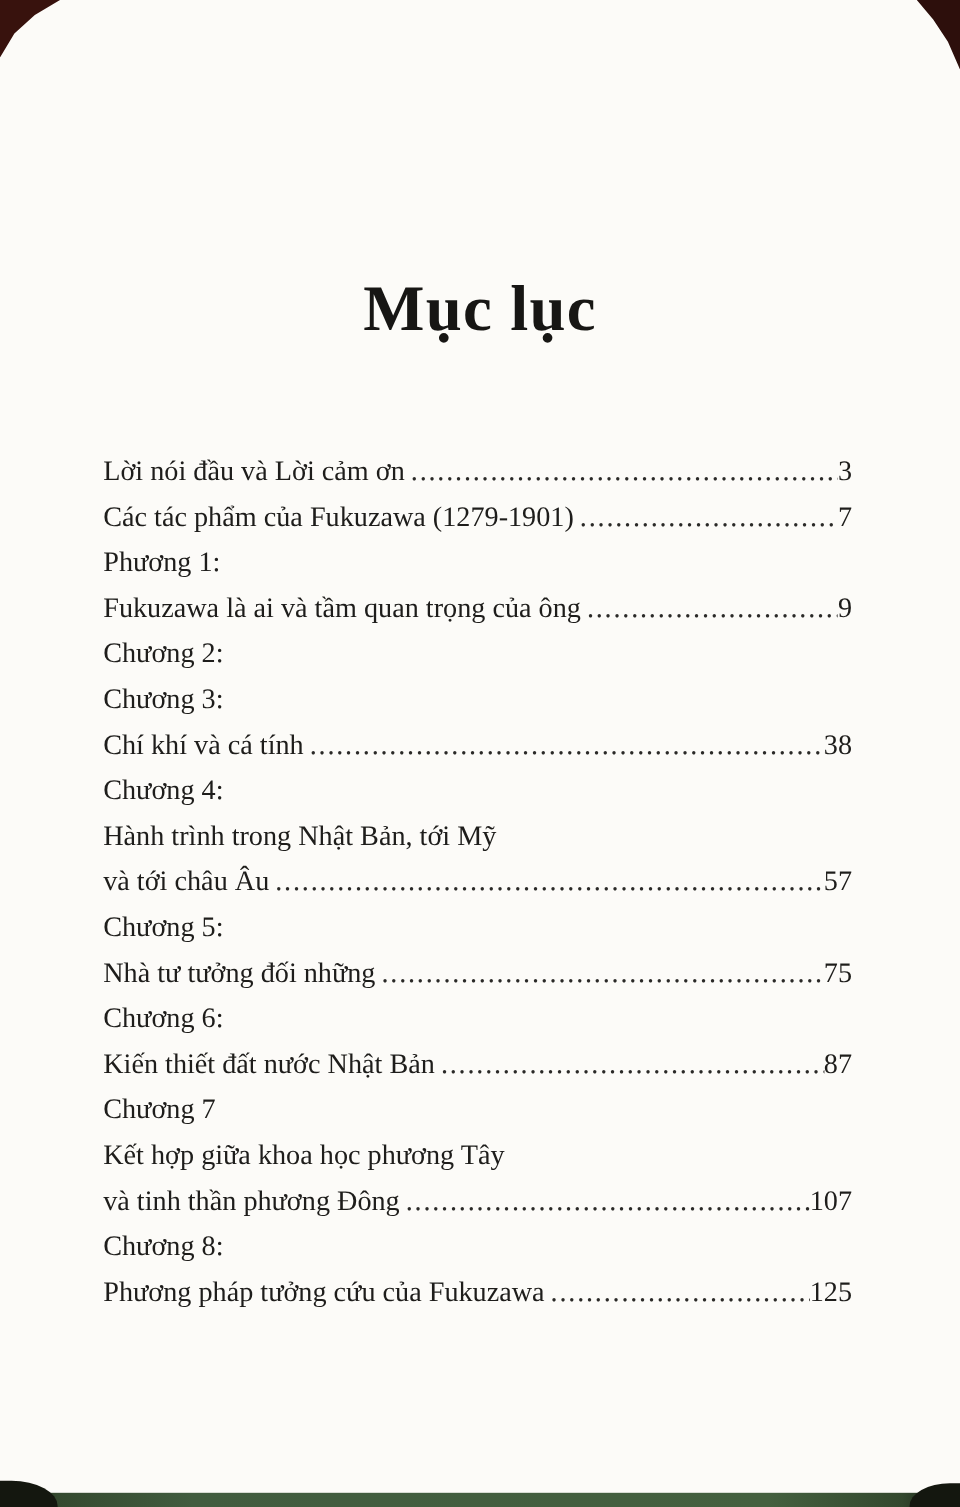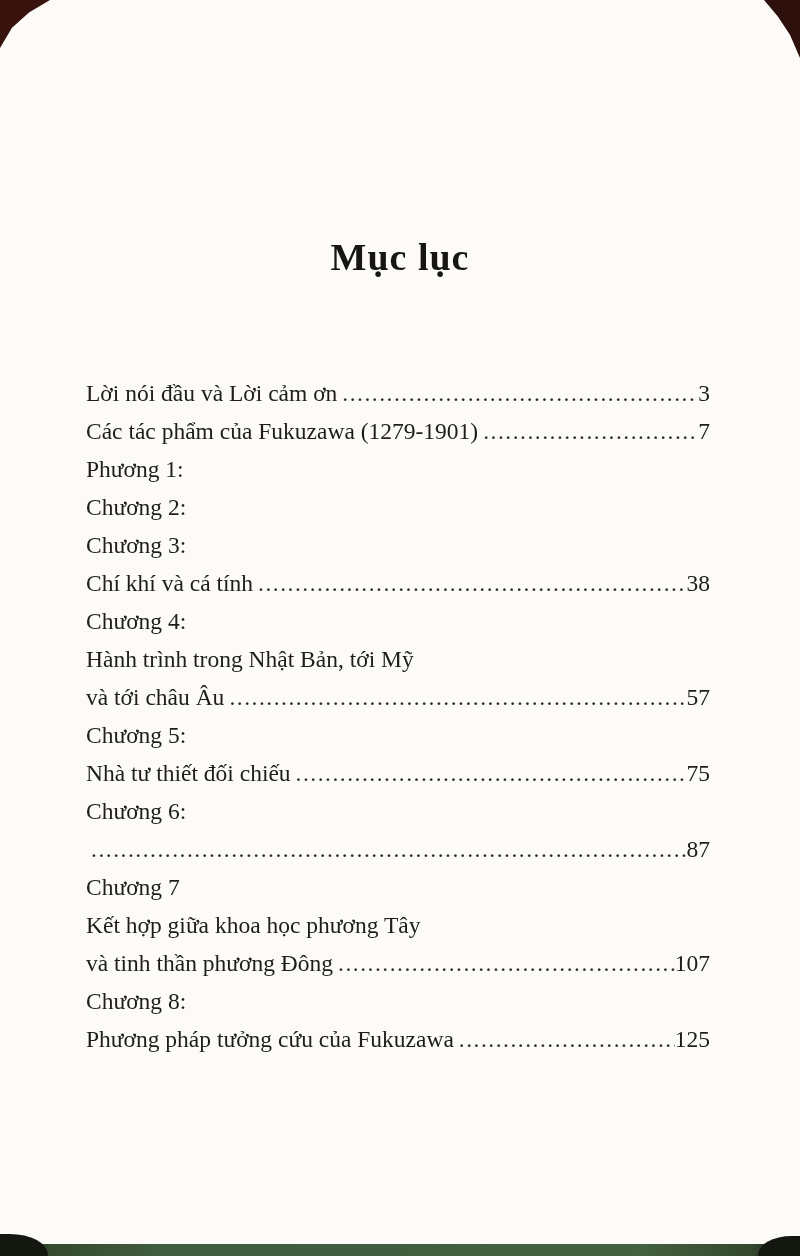--- a/index.html
+++ b/index.html
@@ -12,21 +12,21 @@
     height: 1256px;
     background: #fcfbf8;
     overflow: hidden;
     font-family: "Liberation Serif", "DejaVu Serif", serif;
     color: #1e1d1b;
   }
 
   .title {
     text-align: center;
     padding-top: 226px;
-    font-size: 38px;
+    font-size: 54px;
     line-height: 62px;
     font-weight: 700;
     letter-spacing: 1px;
     color: #171614;
   }
 
   .entries {
     margin: 86px 90px 0 86px;
     font-size: 23.5px;
   }
@@ -110,20 +110,25 @@
         <div class="line">
           <span class="txt">Các tác phẩm của Fukuzawa (1279-1901)</span>
           <span class="dots"></span>
           <span class="num">7</span>
         </div>
       </div>
       <div class="entry">
         <div class="line">
           <span class="txt">Phương 1:</span>
         </div>
+        <div class="line">
+          <span class="txt">Fukuzawa là ai và tầm quan trọng của ông</span>
+          <span class="dots"></span>
+          <span class="num">9</span>
+        </div>
       </div>
       <div class="entry">
         <div class="line">
           <span class="txt">Chương 2:</span>
         </div>
       </div>
       <div class="entry">
         <div class="line">
           <span class="txt">Chương 3:</span>
         </div>
@@ -144,30 +149,31 @@
           <span class="txt">và tới châu Âu</span>
           <span class="dots"></span>
           <span class="num">57</span>
         </div>
       </div>
       <div class="entry">
         <div class="line">
           <span class="txt">Chương 5:</span>
         </div>
         <div class="line">
-          <span class="txt">Nhà tư thiết đối chiếu</span>
+          <span class="txt">Nhà tư tưởng đối những</span>
           <span class="dots"></span>
           <span class="num">75</span>
         </div>
       </div>
       <div class="entry">
         <div class="line">
           <span class="txt">Chương 6:</span>
         </div>
         <div class="line">
+          <span class="txt">Kiến thiết đất nước Nhật Bản</span>
           <span class="dots"></span>
           <span class="num">87</span>
         </div>
       </div>
       <div class="entry">
         <div class="line">
           <span class="txt">Chương 7</span>
         </div>
         <div class="line">
           <span class="txt">Kết hợp giữa khoa học phương Tây</span>

